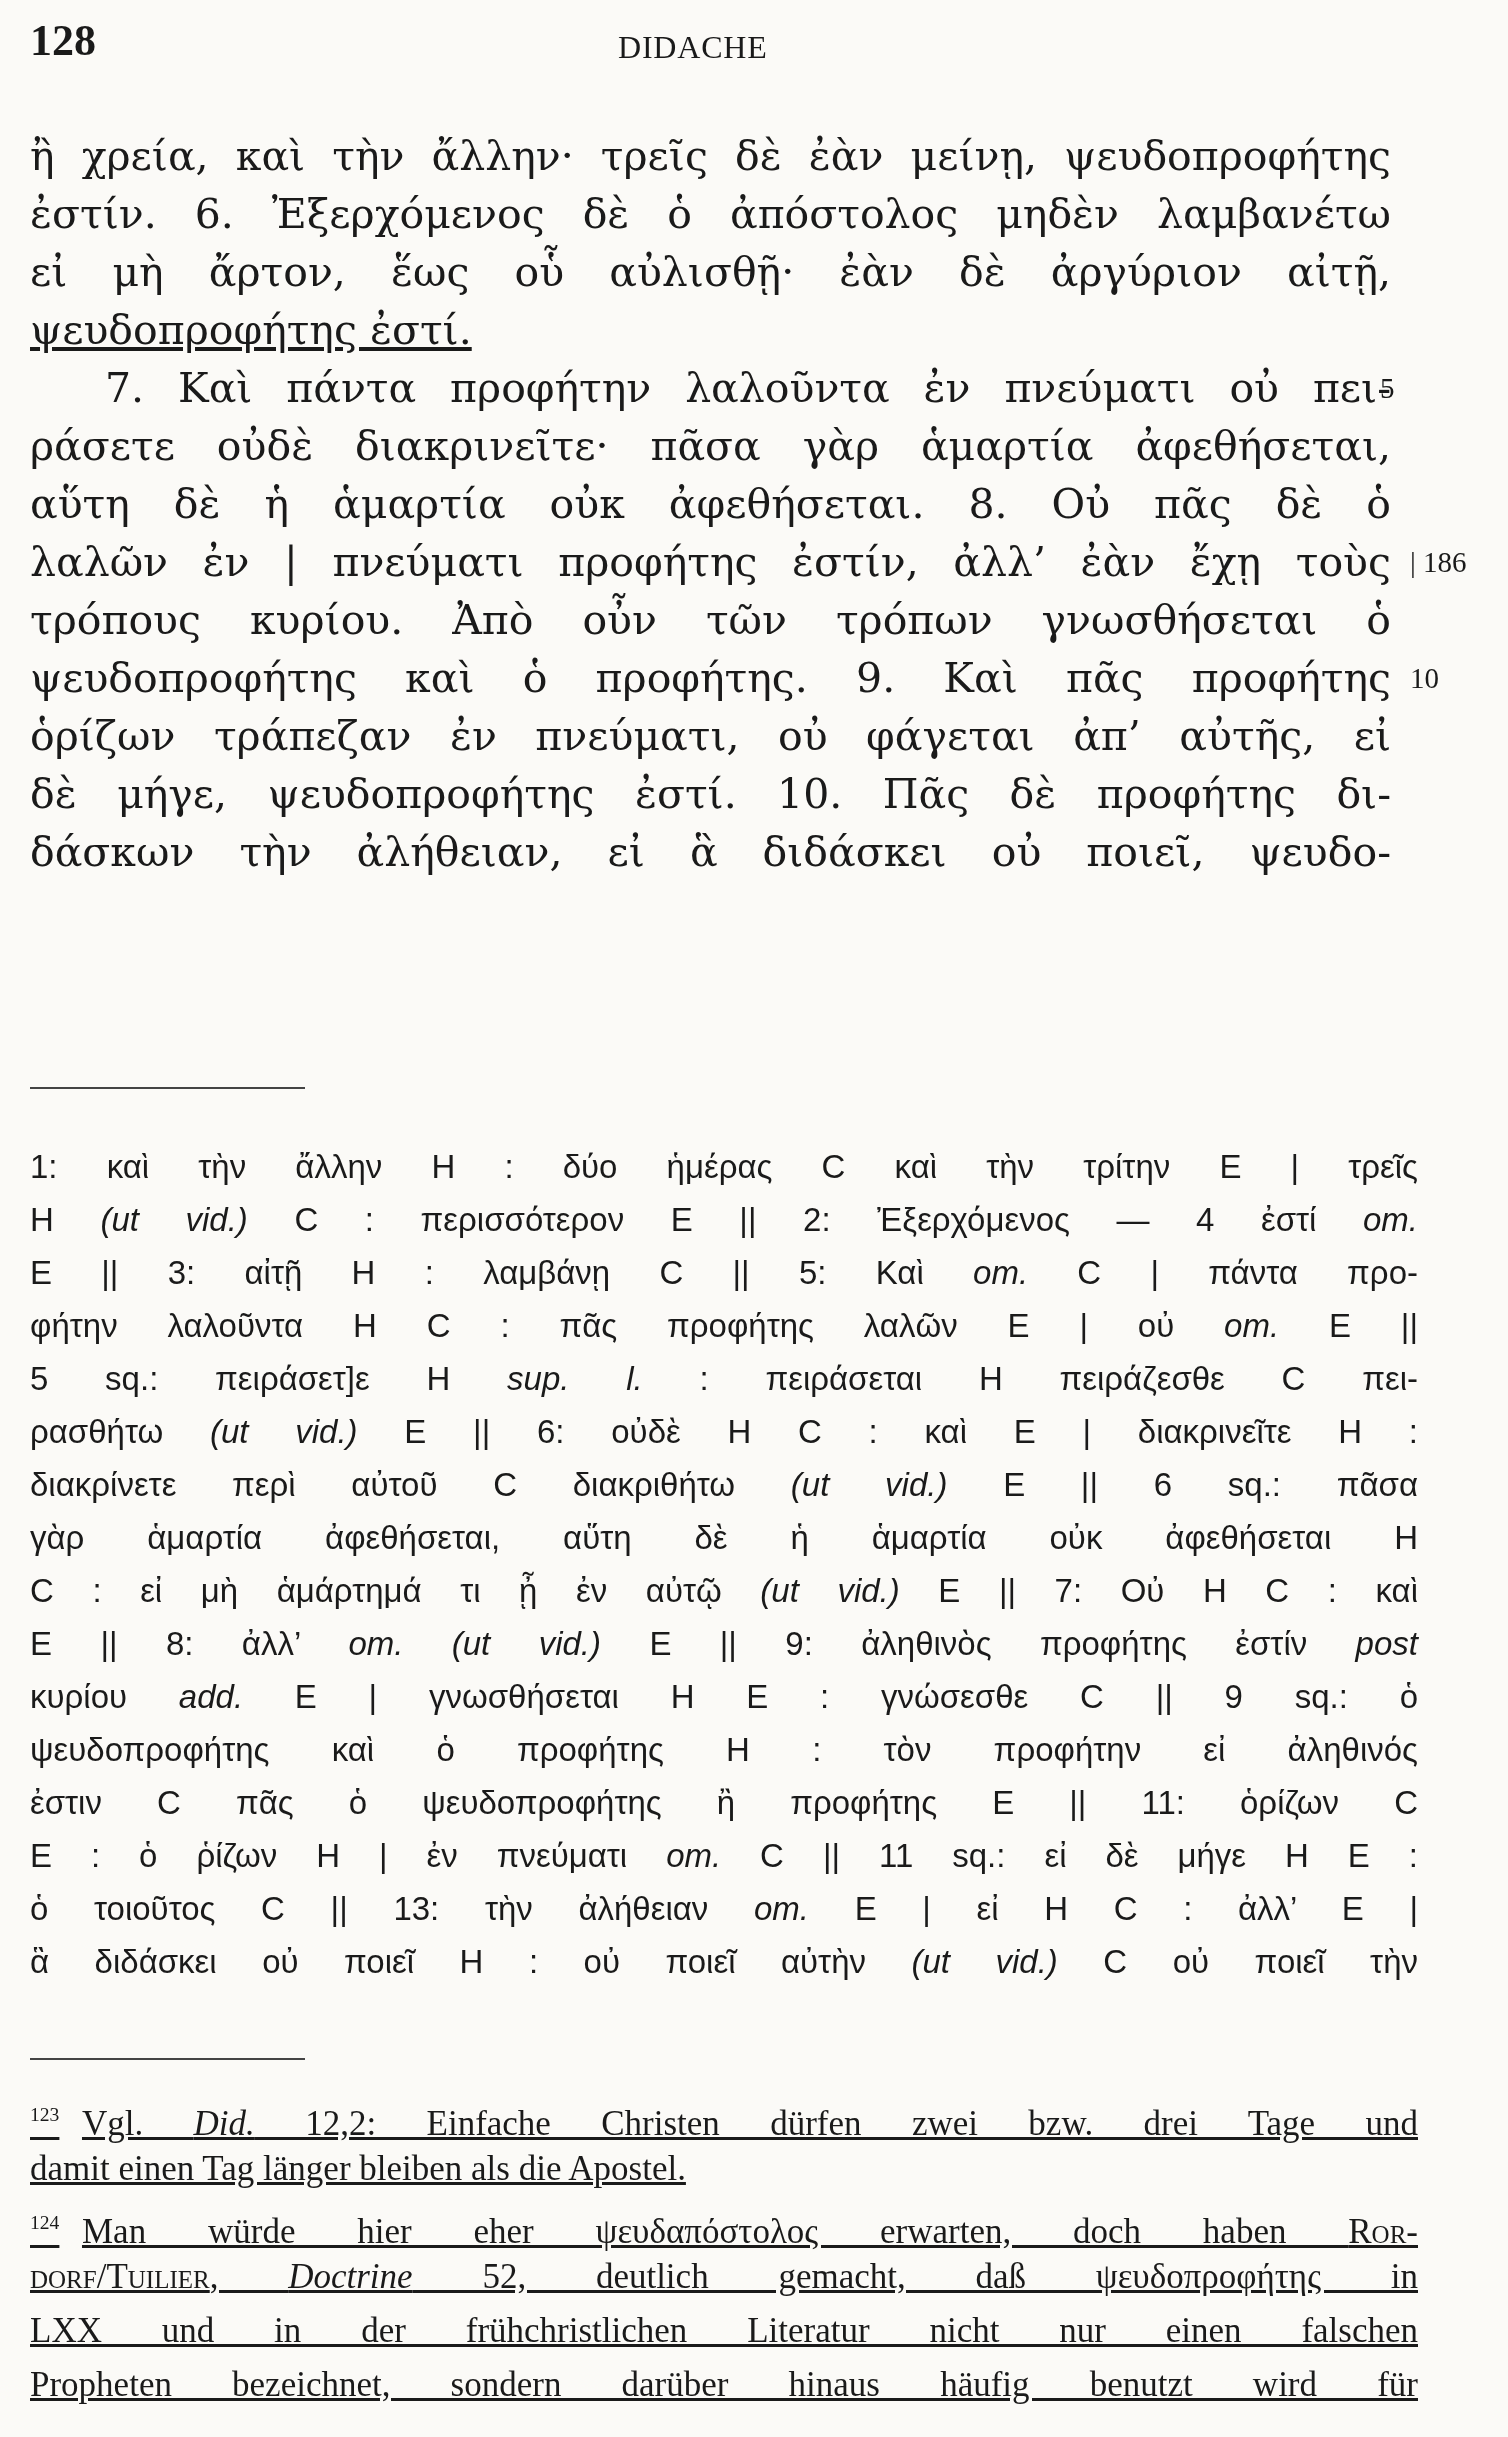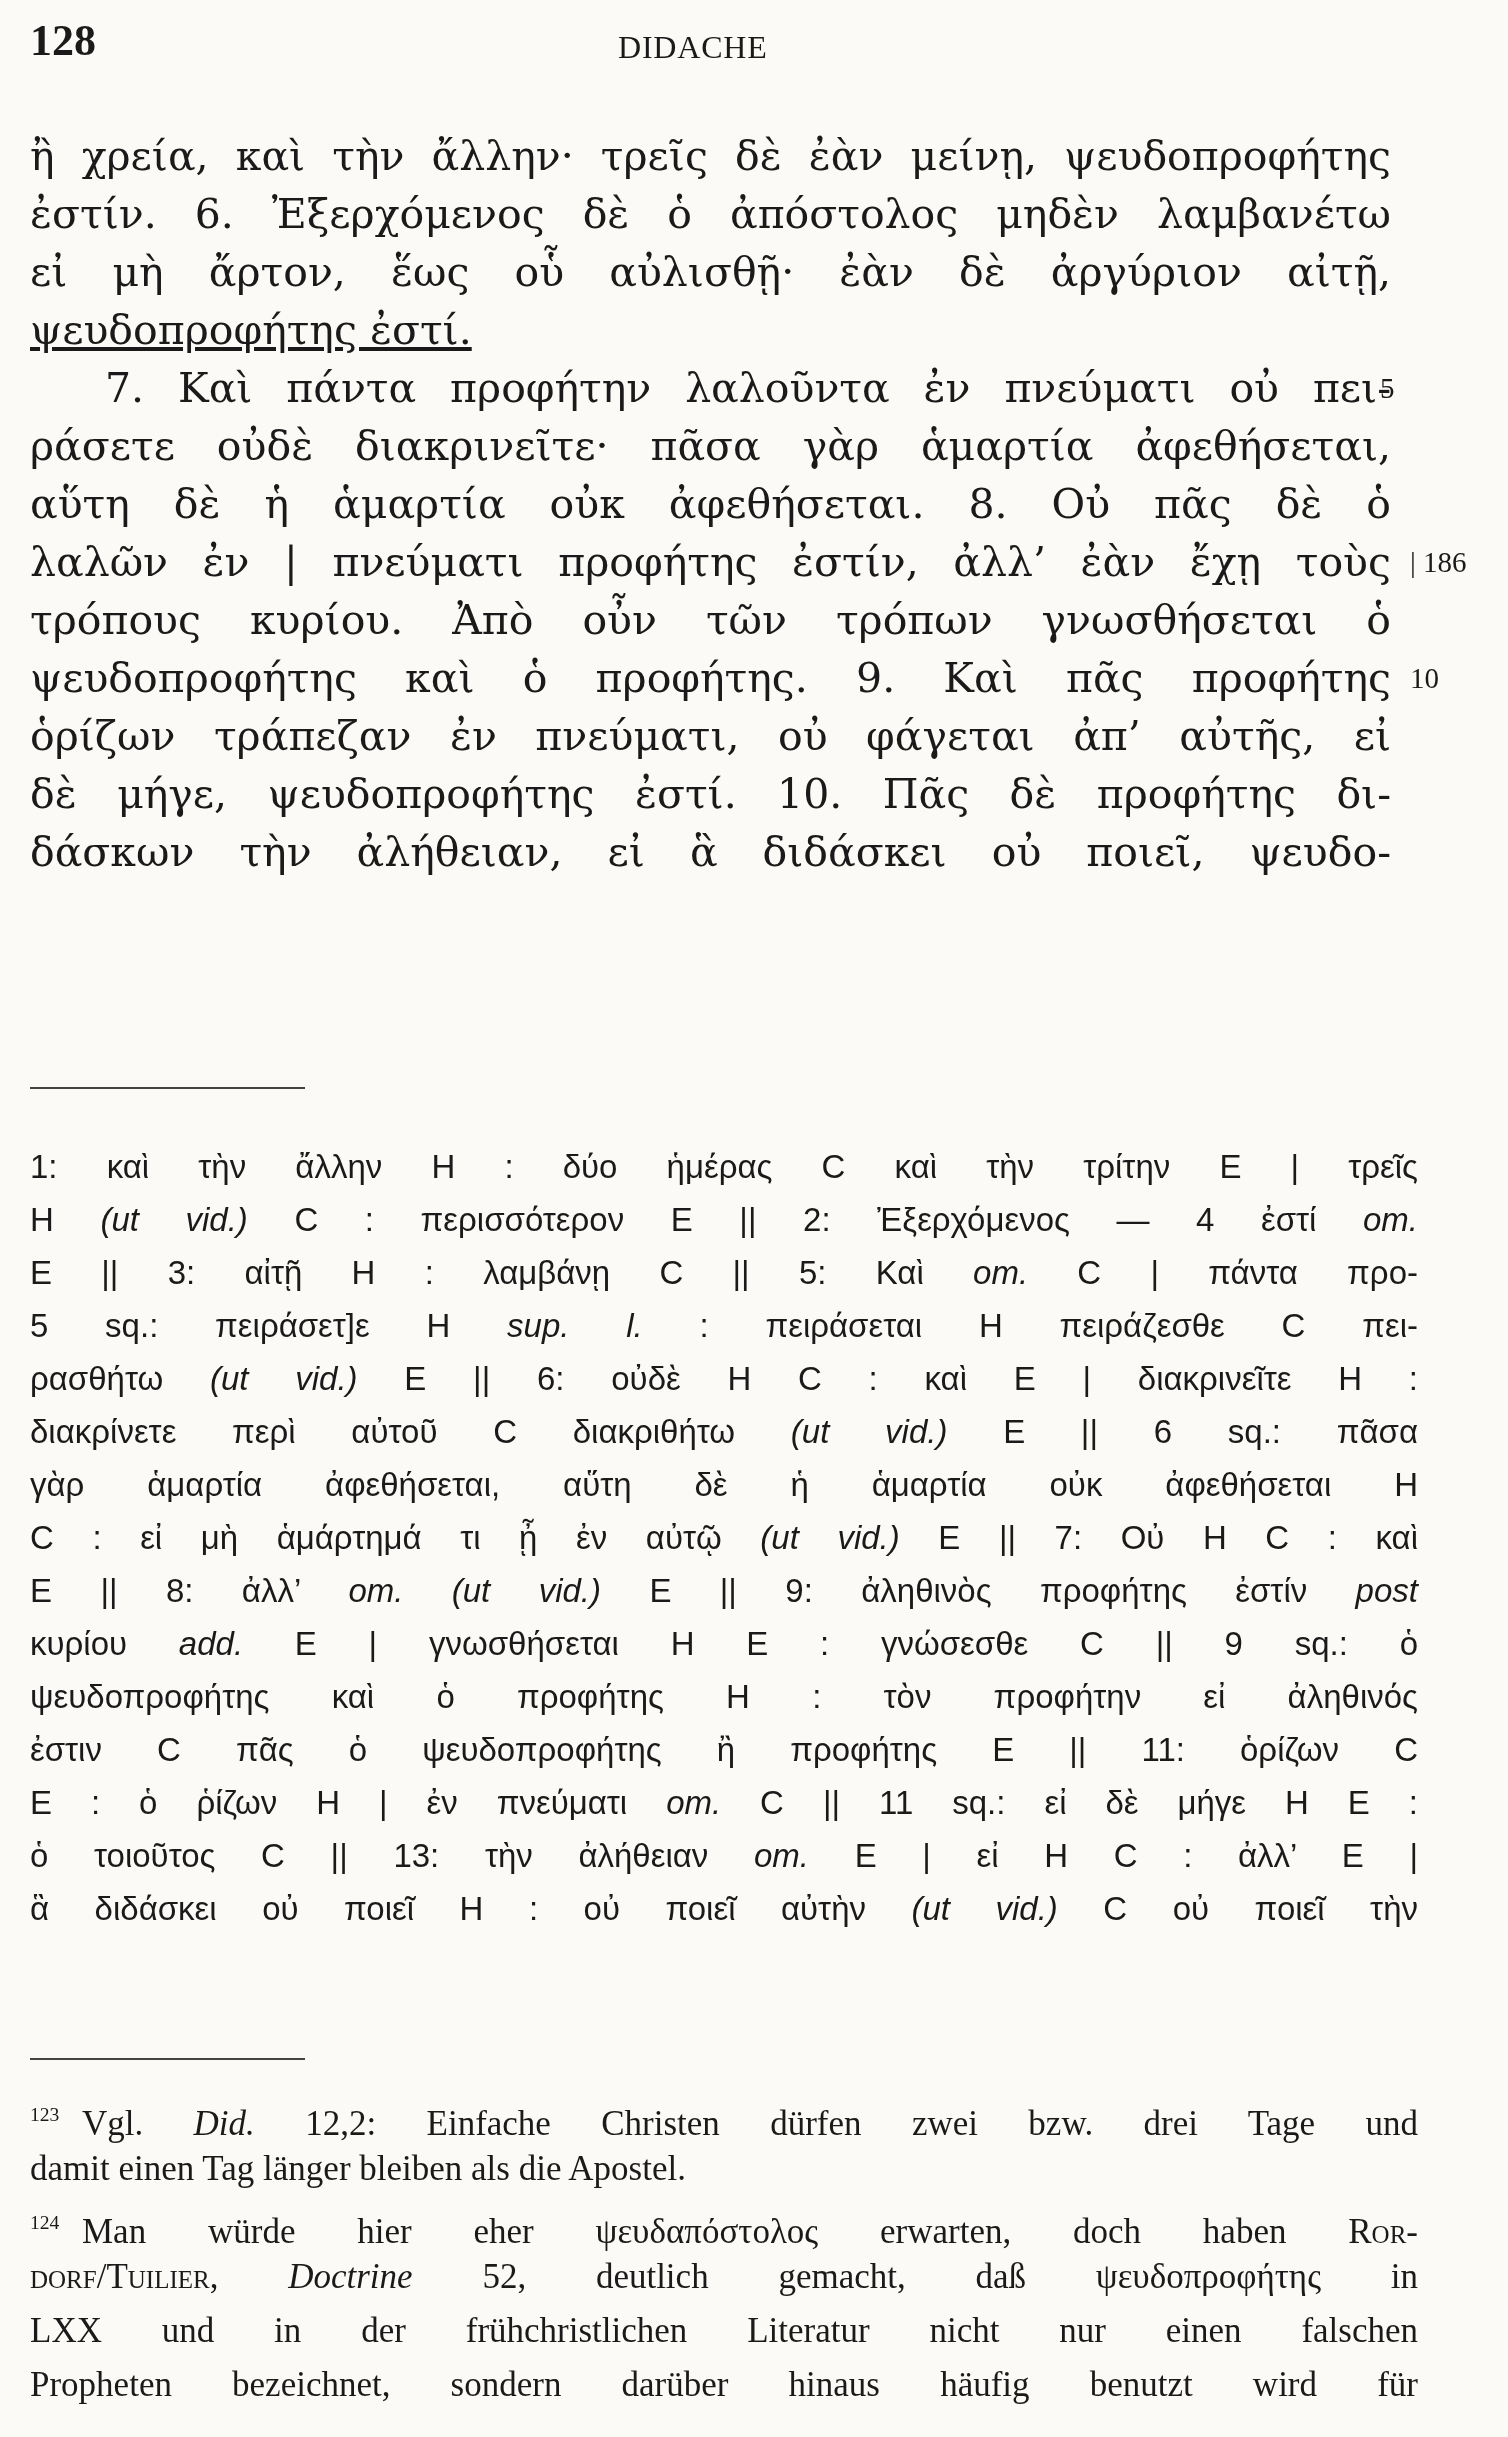--- a/index.html
+++ b/index.html
@@ -45,21 +45,21 @@
     font-family: Liberation Sans, sans-serif;
     font-size: 33px;
     white-space: nowrap;
     text-align: justify;
     text-align-last: justify;
     width: 1388px;
   }
   .app-line.short { text-align-last: left; }
   .app-line i { font-style: italic; }
 
-  .footnotes { position: absolute; left: 0; top: 2088px; width: 1388px; }
+  .footnotes { position: absolute; left: 0; top: 2088px; width: 1388px; text-decoration: underline; }
   .fn-line {
     height: 54px; line-height: 54px;
     font-family: "Liberation Serif", serif;
     font-size: 35px;
     white-space: nowrap;
     text-align: justify;
     text-align-last: justify;
     width: 1388px;
   }
   .fn-line.short { text-align-last: left; }
@@ -101,20 +101,21 @@
     <div class="main-line"><span>δὲ μήγε, ψευδοπροφήτης ἐστί.  10. Πᾶς δὲ προφήτης δι-</span></div>
     <div class="main-line"><span>δάσκων τὴν ἀλήθειαν, εἰ ἃ διδάσκει οὐ ποιεῖ, ψευδο-</span></div>
   </div>
 
   <div class="rule r1"></div>
 
   <div class="apparatus" id="apparatus">
       <div class="app-line"><span>1: καὶ τὴν ἄλλην H  :  δύο ἡμέρας C   καὶ τὴν τρίτην E   |   τρεῖς</span></div>
       <div class="app-line"><span>H </span><i>(ut vid.)</i><span> C  :  περισσότερον E   ||   2: Ἐξερχόμενος — 4 ἐστί </span><i>om.</i></div>
       <div class="app-line"><span>E   ||   3: αἰτῇ H  :  λαμβάνῃ C   ||   5: Καὶ </span><i>om.</i><span> C   |   πάντα προ-</span></div>
+      <div class="app-line"><span>φήτην λαλοῦντα H C  :  πᾶς προφήτης λαλῶν E   |   οὐ </span><i>om.</i><span> E   ||</span></div>
       <div class="app-line"><span>5 sq.: πειράσετ]ε H </span><i>sup. l.</i><span>  :  πειράσεται H   πειράζεσθε C   πει-</span></div>
       <div class="app-line"><span>ρασθήτω </span><i>(ut vid.)</i><span> E   ||   6: οὐδὲ H C  :  καὶ E   |   διακρινεῖτε H  :</span></div>
       <div class="app-line"><span>διακρίνετε περὶ αὐτοῦ C   διακριθήτω </span><i>(ut vid.)</i><span> E   ||   6 sq.: πᾶσα</span></div>
       <div class="app-line"><span>γὰρ ἁμαρτία ἀφεθήσεται, αὕτη δὲ ἡ ἁμαρτία οὐκ ἀφεθήσεται H</span></div>
       <div class="app-line"><span>C  :  εἰ μὴ ἁμάρτημά τι ᾖ ἐν αὐτῷ </span><i>(ut vid.)</i><span> E   ||   7: Οὐ H C  :  καὶ</span></div>
       <div class="app-line"><span>E   ||   8: ἀλλ’ </span><i>om. (ut vid.)</i><span> E   ||   9: ἀληθινὸς προφήτης ἐστίν </span><i>post</i></div>
       <div class="app-line"><span>κυρίου </span><i>add.</i><span> E   |   γνωσθήσεται H E  :  γνώσεσθε C   ||   9 sq.: ὁ</span></div>
       <div class="app-line"><span>ψευδοπροφήτης καὶ ὁ προφήτης H  :  τὸν προφήτην εἰ ἀληθινός</span></div>
       <div class="app-line"><span>ἐστιν C   πᾶς ὁ ψευδοπροφήτης ἢ προφήτης E   ||   11: ὁρίζων C</span></div>
       <div class="app-line"><span>E  :  ὁ ῥίζων H   |   ἐν πνεύματι </span><i>om.</i><span> C   ||   11 sq.: εἰ δὲ μήγε H E  :</span></div>

